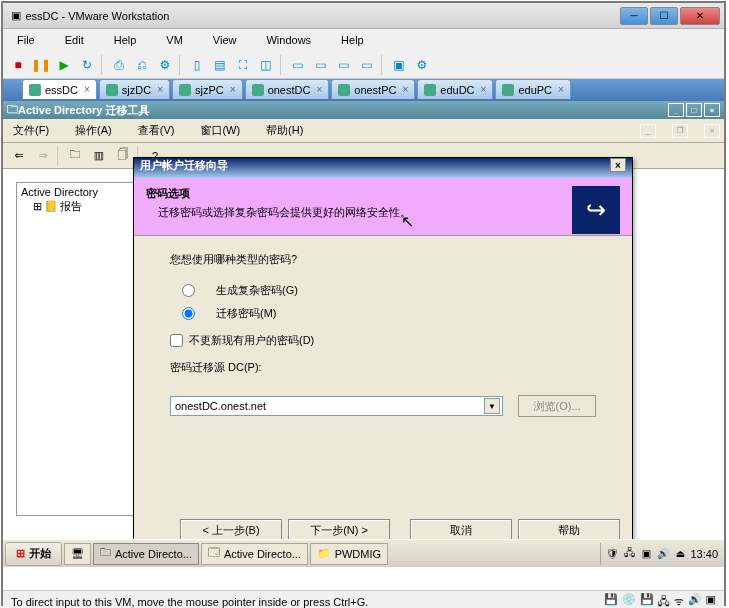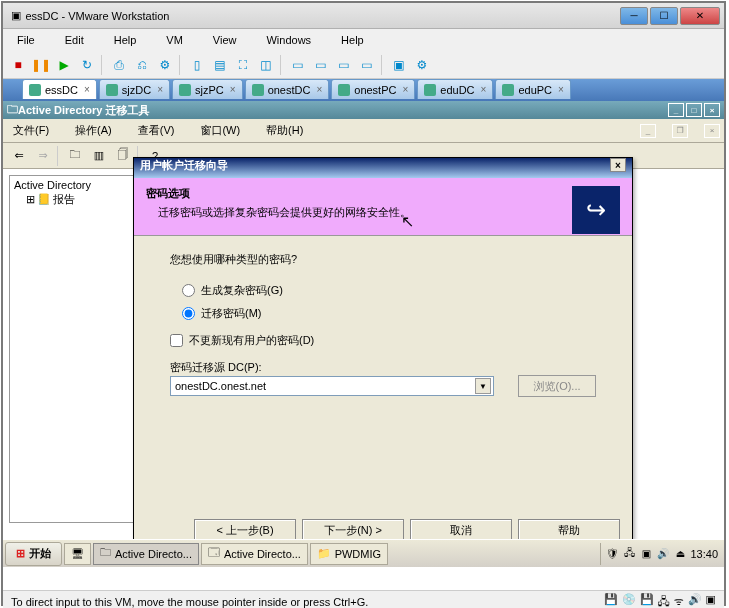--- a/index.html
+++ b/index.html
@@ -28,38 +28,38 @@
 .tab-close{color:#666;font-size:10px;margin-left:2px}
 .vm-content{position:relative;height:489px;background:#fff}
 .ad-titlebar{height:18px;background:linear-gradient(#7ab,#589);color:#fff;display:flex;align-items:center;padding:0 4px;font-weight:bold;font-size:11px}
 .ad-titlebar .spacer{flex:1}
 .ad-ts-btn{width:16px;height:14px;border:1px solid #fff;margin-left:2px;font-size:8px;display:flex;align-items:center;justify-content:center}
 .ad-menubar{height:24px;background:#ece9d8;display:flex;align-items:center;padding:0 4px;gap:14px;border-bottom:1px solid #aca899}
 .ad-menu{padding:2px 6px}
 .ad-toolbar{height:26px;background:#ece9d8;display:flex;align-items:center;padding:0 4px;border-bottom:1px solid #aca899}
 .ad-tb-btn{width:24px;height:22px;border:1px solid transparent;display:flex;align-items:center;justify-content:center}
 .ad-body{display:flex;height:360px}
-.ad-tree{width:130px;background:#fff;border:1px solid #999;margin:6px;padding:2px;overflow:hidden}
+.ad-tree{width:130px;background:#fff;border:1px solid #999;margin:13px;padding:2px;overflow:hidden}
 .tree-item{padding:1px 2px;white-space:nowrap}
 .tree-sub{padding-left:14px;display:flex;align-items:center;gap:2px}
 .wizard{position:absolute;left:130px;top:56px;width:500px;height:395px;background:#ece9d8;border:1px solid #000;box-shadow:2px 2px 4px rgba(0,0,0,0.3)}
 .wiz-title{height:20px;background:linear-gradient(#0a246a,#a6caf0);color:#fff;display:flex;padding:0 6px;font-weight:bold}
 .wiz-title .spacer{flex:1}
 .wiz-close{width:16px;height:14px;background:#ece9d8;border:1px solid #888;color:#000;font-size:10px;display:flex;align-items:center;justify-content:center}
 .wiz-header{height:58px;background:#f0abfc;border-bottom:1px solid #999;display:flex;padding:8px 12px}
 .wiz-header-text{flex:1}
 .wiz-header-title{font-weight:bold;margin-bottom:4px}
 .wiz-header-sub{padding-left:12px}
 .wiz-icon{width:48px;height:48px;background:#0a246a;display:flex;align-items:center;justify-content:center;color:#fff;font-size:24px}
 .wiz-body{padding:16px 36px}
 .wiz-q{margin-bottom:12px}
-.radio-row{padding:4px 0 4px 12px;display:flex;align-items:center;gap:6px}
+.radio-row{padding:4px 0 4px 12px;display:flex;align-items:center;gap:21px}
 .check-row{padding:8px 0 4px 0;display:flex;align-items:center;gap:6px}
-.src-label{margin-top:8px;margin-bottom:0}
-.src-row{display:flex;gap:24px;align-items:center}
+.src-label{margin-top:8px;margin-bottom:20px}
+.src-row{display:flex;gap:15px;align-items:center}
 .combo{flex:1;height:20px;border:1px solid #7f9db9;background:#fff;display:flex;align-items:center;padding:0 2px}
 .combo-text{flex:1;padding:0 2px}
 .combo-arrow{width:16px;height:16px;background:#ece9d8;border:1px solid #999;display:flex;align-items:center;justify-content:center;font-size:8px}
 .browse-btn{width:78px;height:22px;background:#ece9d8;border:1px solid #999;color:#888}
 .wiz-footer{position:absolute;bottom:10px;right:12px;display:flex;gap:6px}
 .wiz-btn{width:102px;height:22px;background:#ece9d8;border:1px solid #888;box-shadow:1px 1px 0 #fff inset}
 .taskbar{position:absolute;bottom:23px;left:0;right:0;height:28px;background:linear-gradient(#ece9d8,#d4d0c8);border-top:1px solid #fff;display:flex;align-items:center;padding:0 2px}
 .start-btn{height:24px;padding:0 10px;background:linear-gradient(#f0f0e8,#d8d4c8);border:1px solid #aca899;border-radius:3px;display:flex;align-items:center;gap:4px;font-weight:bold}
 .task-btn{height:22px;padding:0 6px;margin-left:2px;background:#ece9d8;border:1px solid #aca899;display:flex;align-items:center;gap:4px;font-size:10px;max-width:110px;overflow:hidden;white-space:nowrap}
 .task-btn.active{background:#d4d0c8;border:1px solid #888}
@@ -232,21 +232,21 @@
         <div class="combo">
           <span class="combo-text">onestDC.onest.net</span>
           <div class="combo-arrow">▼</div>
         </div>
         <button class="browse-btn" disabled="">浏览(O)...</button>
       </div>
     </div>
     <div class="wiz-footer">
       <button class="wiz-btn">&lt; 上一步(B)</button>
       <button class="wiz-btn">下一步(N) &gt;</button>
-      <button class="wiz-btn" style="margin-left:0">取消</button>
+      <button class="wiz-btn" style="margin-left:14px">取消</button>
       <button class="wiz-btn">帮助</button>
     </div>
   </div>
 
   <div class="taskbar">
     <div class="start-btn">
       <span style="color:#d22">⊞</span>
       <span>开始</span>
     </div>
     <div class="task-btn">🖥</div>

